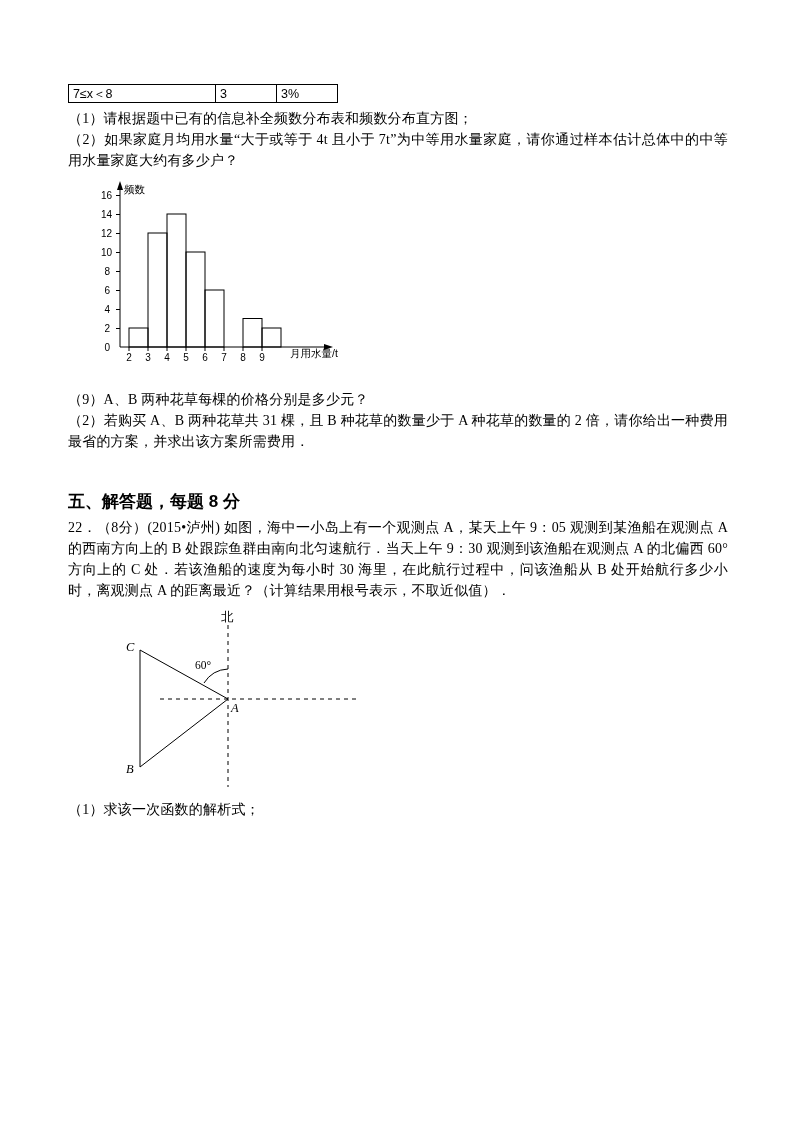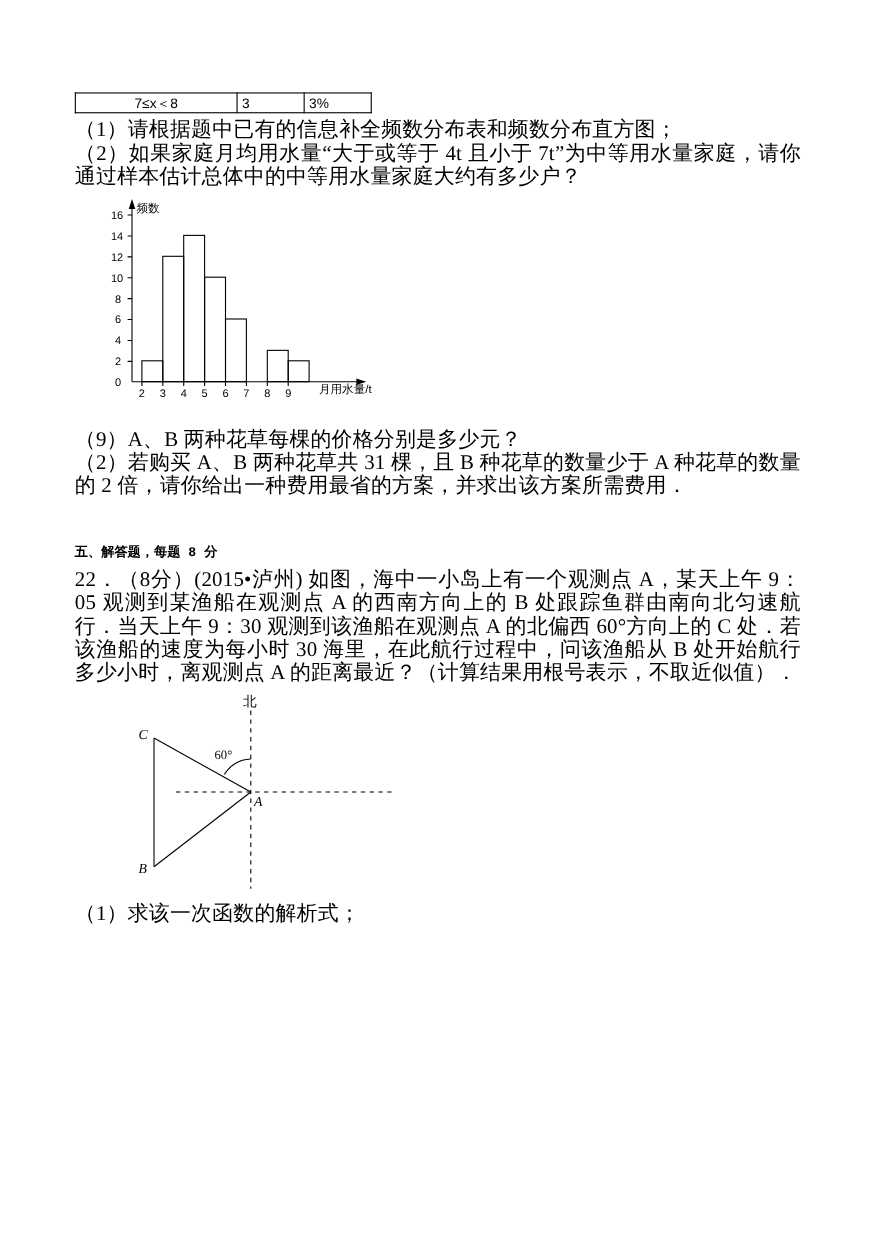--- a/index.html
+++ b/index.html
@@ -35,41 +35,41 @@
     font-size: 12.5px;
     font-family: "Liberation Sans", sans-serif;
   }
   table.freq td {
     border: 1px solid #000;
     padding: 1px 4px;
     height: 15px;
     vertical-align: middle;
     line-height: 14px;
   }
-  table.freq td.c1 { width: 138px; text-align: center; }
+  table.freq td.c1 { width: 138px; }
   table.freq td.c2 { width: 52px; }
   table.freq td.c3 { width: 52px; }
 
   
   p.q {
     margin: 0;
-    font-size: 19px;
+    font-size: 14px;
     line-height: 21px;
     text-align: justify;
     letter-spacing: 0.2px;
   }
   .gap-s { height: 5px; }
   .gap-xl { height: 40px; }
 
   .sec-title {
     margin: 0;
-    font-size: 12px;
+    font-size: 17px;
     font-weight: bold;
     line-height: 20px;
-    font-family: Liberation Mono, monospace;
+    font-family: Liberation Sans, sans-serif;
   }
 
   
   .chart-wrap {
     position: relative;
     height: 210px;
     margin-top: 8px;
     margin-left: 4px;
   }
   .chart-svg { position: absolute; left: 0; top: 0; }

